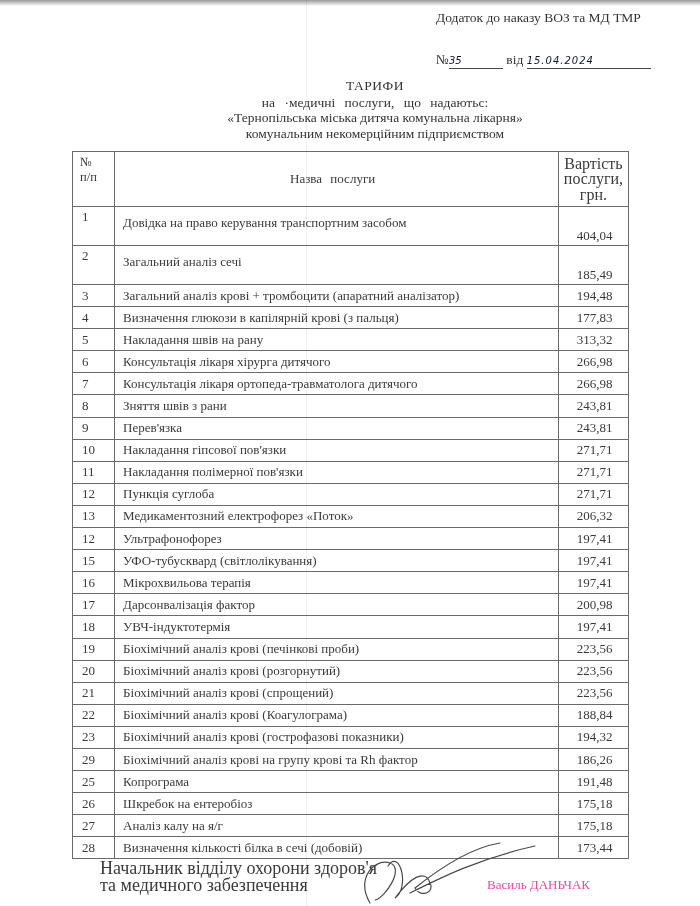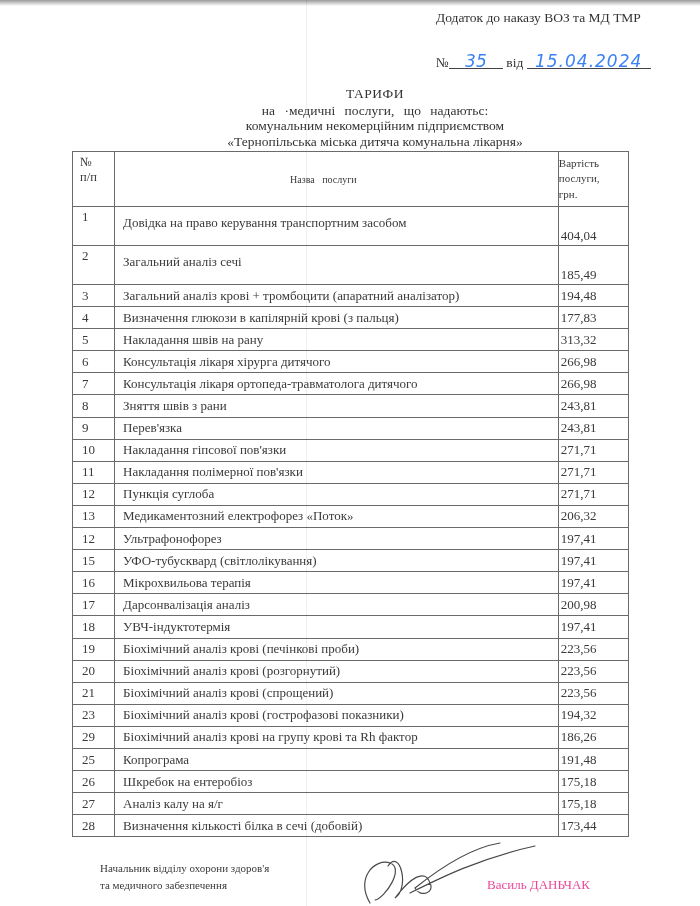--- a/index.html
+++ b/index.html
@@ -31,75 +31,75 @@
       position: absolute;
       left: 436px; top: 10px;
       font-size: 13.5px;
       line-height: 16px;
       color: #333;
     }
     .annex-line2 { white-space: nowrap; }
     .hand {
       font-family: "DejaVu Sans", sans-serif;
       font-style: italic;
-      color: #3b82f6;
-      font-size: 17px;
+      color: #0f172a;
+      font-size: 10px;
       display: inline-block;
       border-bottom: 1px solid #444;
-      text-align: center;
+      text-align: left;
       line-height: 14px;
     }
     .hand.num { width: 54px; }
     .hand.date { width: 124px; letter-spacing: 1px; margin-top: 28px; }
     .title-block {
       position: absolute;
       left: 150px; top: 78px;
       width: 450px;
       text-align: center;
       font-size: 13.5px;
       line-height: 15.5px;
       color: #333;
     }
-    .title-block .title { letter-spacing: 0.5px; margin-bottom: 1px; margin-top: 8px; }
+    .title-block .title { letter-spacing: 0.5px; margin-bottom: 1px; }
     .title-block .sub1 { word-spacing: 6px; }
 
     table.tariffs {
       position: absolute;
       left: 72px; top: 151px;
       width: 557px;
       border-collapse: collapse;
       font-size: 13px;
       color: #3a3a3a;
     }
     table.tariffs td, table.tariffs th {
       border: 1px solid #6a6a6a;
       padding: 0;
       font-weight: normal;
     }
     .col-num { width: 42px; }
     .col-name { width: 443px; }
     .col-price { width: 70px; }
     thead th { height: 51px; vertical-align: middle; }
     thead th.h-num { text-align: left; vertical-align: top; padding: 3px 0 0 7px; line-height: 15px; font-size: 12.5px; }
-    thead th.h-name { text-align: left; padding-left: 175px; padding-top: 0; font-size: 10px; word-spacing: 5px; }
-    thead th.h-price { text-align: left; line-height: 15.5px; font-size: 11px; margin-top: 36px; }
+    thead th.h-name { text-align: left; padding-left: 175px; padding-top: 0; font-size: 13px; word-spacing: 5px; }
+    thead th.h-price { text-align: center; line-height: 15.5px; font-size: 16px; margin-top: 36px; }
     tbody td { height: 21.1px; }
     tbody tr.tall td { height: 24px; }
     tbody td.c-num { padding-left: 9px; vertical-align: middle; }
     tbody tr.tall td.c-num { vertical-align: top; padding-top: 2px; }
     tbody td.c-name { padding-left: 8px; vertical-align: middle; }
     tbody tr.tall td.c-name { vertical-align: bottom; padding-bottom: 14px; }
-    tbody td.c-price { padding-left: 2px; vertical-align: middle; }
+    tbody td.c-price { padding-left: 18px; vertical-align: middle; }
     tbody tr.tall-price td.c-price { vertical-align: bottom; padding-bottom: 1px; }
 
     .footer {
       position: absolute;
       top: 860px;
       left: 100px;
-      font-size: 11px;
+      font-size: 18px;
       line-height: 17px;
       color: #3a3a3a;
     }
     .footer-name {
       position: absolute;
       left: 487px; top: 877px;
       font-size: 13px;
       color: #ec4899;
     }
     .signature {
@@ -119,22 +119,22 @@
   <div class="annex-line2">
     <span>№</span><span class="hand num">35</span>
     <span>від</span>
     <span class="hand date">15.04.2024</span>
   </div>
 </div>
 
 <div class="title-block">
   <div class="title">ТАРИФИ</div>
   <div class="sub1">на ·медичні послуги, що надаютьс:</div>
+  <div>«Тернопільська міська дитяча комунальна лікарня»</div>
   <div>комунальним некомерційним підприємством</div>
-  <div>«Тернопільська міська дитяча комунальна лікарня»</div>
 </div>
 
 <table class="tariffs">
   <colgroup>
     <col class="col-num">
     <col class="col-name">
     <col class="col-price">
   </colgroup>
   <thead>
     <tr>
@@ -226,21 +226,21 @@
         <td class="c-name">УФО-тубусквард (світлолікування)</td>
         <td class="c-price">197,41</td>
       </tr>
       <tr>
         <td class="c-num">16</td>
         <td class="c-name">Мікрохвильова терапія</td>
         <td class="c-price">197,41</td>
       </tr>
       <tr>
         <td class="c-num">17</td>
-        <td class="c-name">Дарсонвалізація аналіз</td>
+        <td class="c-name">Дарсонвалізація фактор</td>
         <td class="c-price">200,98</td>
       </tr>
       <tr>
         <td class="c-num">18</td>
         <td class="c-name">УВЧ-індуктотермія</td>
         <td class="c-price">197,41</td>
       </tr>
       <tr>
         <td class="c-num">19</td>
         <td class="c-name">Біохімічний аналіз крові  (печінкові проби)</td>
@@ -248,20 +248,25 @@
       </tr>
       <tr>
         <td class="c-num">20</td>
         <td class="c-name">Біохімічний аналіз крові (розгорнутий)</td>
         <td class="c-price">223,56</td>
       </tr>
       <tr>
         <td class="c-num">21</td>
         <td class="c-name">Біохімічний аналіз крові (спрощений)</td>
         <td class="c-price">223,56</td>
+      </tr>
+      <tr>
+        <td class="c-num">22</td>
+        <td class="c-name">Біохімічний аналіз крові (Коагулограма)</td>
+        <td class="c-price">188,84</td>
       </tr>
       <tr>
         <td class="c-num">23</td>
         <td class="c-name">Біохімічний аналіз крові (гострофазові показники)</td>
         <td class="c-price">194,32</td>
       </tr>
       <tr>
         <td class="c-num">29</td>
         <td class="c-name">Біохімічний аналіз крові на групу крові та Rh фактор</td>
         <td class="c-price">186,26</td>

